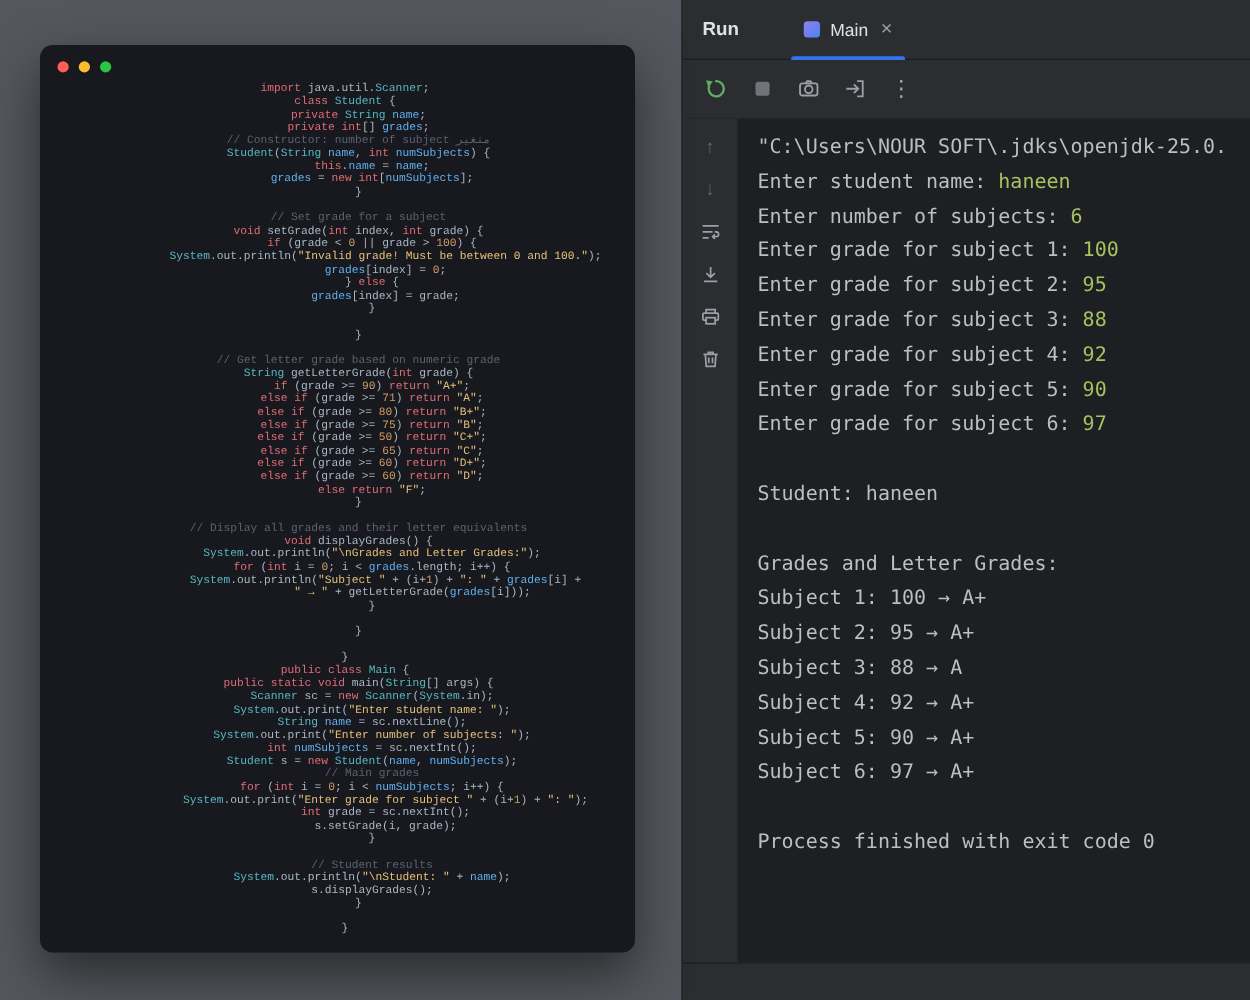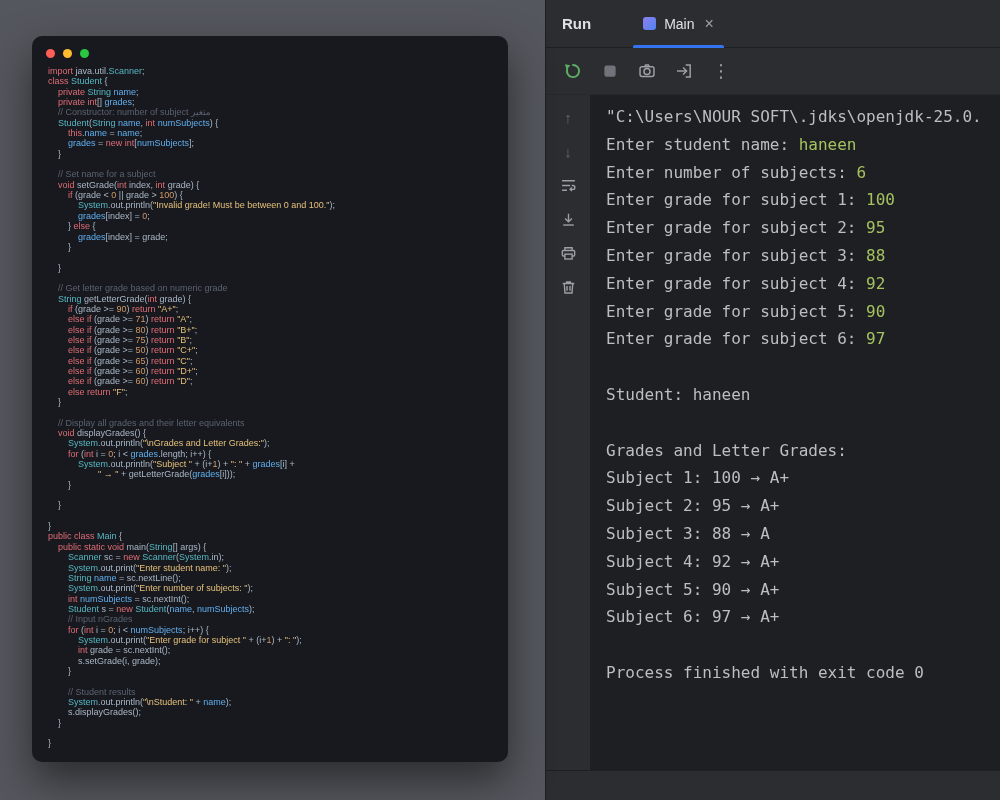--- a/index.html
+++ b/index.html
@@ -8,22 +8,22 @@
   .stage { position:relative; width:1000px; height:800px; display:flex; }
 
   
   .left-pane { flex:0 0 545px; height:800px; background:#54575d; position:relative; }
   .code-window { position:absolute; left:32px; top:36px; width:476px; height:726px;
     background:#17191e; border-radius:10px; box-shadow:0 18px 42px rgba(0,0,0,.5);
     overflow:hidden; }
   .titlebar { height:24px; display:flex; align-items:center; gap:8px; padding:10px 14px 0 14px; }
   .dot { width:9px; height:9px; border-radius:50%; }
   .dot.red { background:#ff5f57; } .dot.yellow { background:#febc2e; } .dot.green { background:#28c840; }
-  .code { font-family:Liberation Sans, sans-serif; font-size:9px; line-height:10.35px;
-    color:#a9b7c6; padding:6px 4px 10px 16px; white-space:pre; overflow:hidden; }
+  .code { font-family:Liberation Mono, monospace; font-size:9px; line-height:10.35px;
+    color:#a9b7c6; padding:6px 4px 10px 16px; white-space:pre; overflow:hidden;text-align:center; }
   .kw  { color:#e06c75; }
   .ty  { color:#56b6c2; }
   .str { color:#e5c07b; }
   .num { color:#d19a66; }
   .cm  { color:#5b6270; }
   .id  { color:#61afef; }
 
   
   .right-pane { flex:1; height:800px; background:#2b2d30; display:flex; flex-direction:column;
     border-left:1px solid #1e1f22; }
@@ -75,21 +75,21 @@
       <pre class="code"><span class="kw">import</span> java.util.<span class="ty">Scanner</span>;
 <span class="kw">class</span> <span class="ty">Student</span> {
     <span class="kw">private</span> <span class="ty">String</span> <span class="id">name</span>;
     <span class="kw">private</span> <span class="kw">int</span>[] <span class="id">grades</span>;
     <span class="cm">// Constructor: number of subject متغير</span>
     <span class="ty">Student</span>(<span class="ty">String</span> <span class="id">name</span>, <span class="kw">int</span> <span class="id">numSubjects</span>) {
         <span class="kw">this</span>.<span class="id">name</span> = <span class="id">name</span>;
         <span class="id">grades</span> = <span class="kw">new</span> <span class="kw">int</span>[<span class="id">numSubjects</span>];
     }
 
-    <span class="cm">// Set name for a subject</span>
+    <span class="cm">// Set grade for a subject</span>
     <span class="kw">void</span> setGrade(<span class="kw">int</span> index, <span class="kw">int</span> grade) {
         <span class="kw">if</span> (grade &lt; <span class="num">0</span> || grade &gt; <span class="num">100</span>) {
             <span class="ty">System</span>.out.println(<span class="str">"Invalid grade! Must be between 0 and 100."</span>);
             <span class="id">grades</span>[index] = <span class="num">0</span>;
         } <span class="kw">else</span> {
             <span class="id">grades</span>[index] = grade;
         }
 
     }
 
@@ -118,21 +118,21 @@
 
 }
 <span class="kw">public</span> <span class="kw">class</span> <span class="ty">Main</span> {
     <span class="kw">public</span> <span class="kw">static</span> <span class="kw">void</span> main(<span class="ty">String</span>[] args) {
         <span class="ty">Scanner</span> sc = <span class="kw">new</span> <span class="ty">Scanner</span>(<span class="ty">System</span>.in);
         <span class="ty">System</span>.out.print(<span class="str">"Enter student name: "</span>);
         <span class="ty">String</span> <span class="id">name</span> = sc.nextLine();
         <span class="ty">System</span>.out.print(<span class="str">"Enter number of subjects: "</span>);
         <span class="kw">int</span> <span class="id">numSubjects</span> = sc.nextInt();
         <span class="ty">Student</span> s = <span class="kw">new</span> <span class="ty">Student</span>(<span class="id">name</span>, <span class="id">numSubjects</span>);
-        <span class="cm">// Input nGrades</span>
+        <span class="cm">// Main grades</span>
         <span class="kw">for</span> (<span class="kw">int</span> i = <span class="num">0</span>; i &lt; <span class="id">numSubjects</span>; i++) {
             <span class="ty">System</span>.out.print(<span class="str">"Enter grade for subject "</span> + (i+<span class="num">1</span>) + <span class="str">": "</span>);
             <span class="kw">int</span> grade = sc.nextInt();
             s.setGrade(i, grade);
         }
 
         <span class="cm">// Student results</span>
         <span class="ty">System</span>.out.println(<span class="str">"\nStudent: "</span> + <span class="id">name</span>);
         s.displayGrades();
     }

